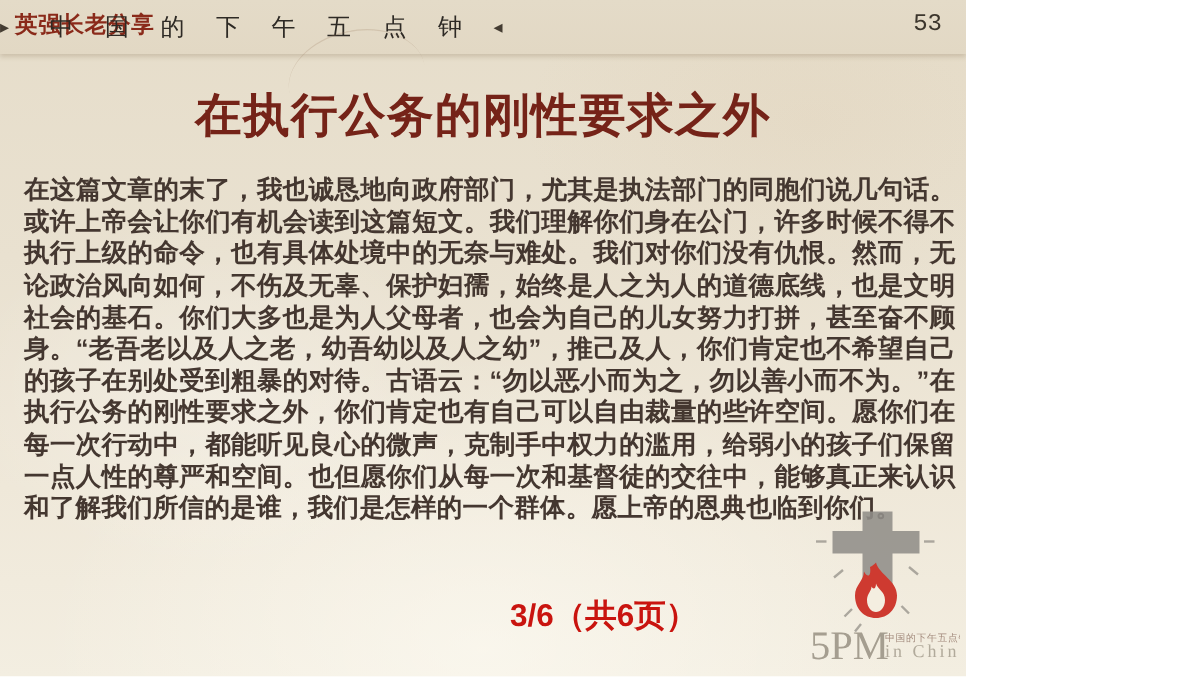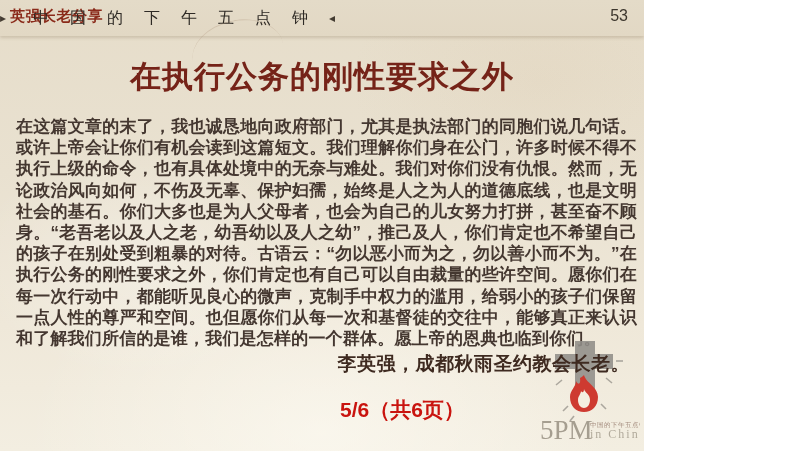--- a/index.html
+++ b/index.html
@@ -30,21 +30,21 @@
     text-align: left;
     font-family: "Liberation Serif", serif;
     color: #2e2a25; font-size: 16px;
     white-space: nowrap;
   }
   .header-center .series-text { letter-spacing: 21px; margin-left: 21px; }
   .header-center .arrow { font-size: 12px; color: #443c32; position: relative; top: -1px; }
   .header-center .arrow.left { margin-right: 6px; }
   .header-page {
     position: absolute; right: 16px; top: 7px;
-    font-family: Liberation Sans, sans-serif;
+    font-family: Liberation Mono, monospace;
     font-size: 16px; color: #3c362d;
   }
 
   .watermark-arc {
     position: absolute; left: 192px; top: 20px; width: 92px; height: 64px;
     border-radius: 50%;
     border-top: 1px solid rgba(150, 120, 90, 0.22);
     transform: rotate(-12deg);
   }
 
@@ -96,23 +96,22 @@
     </div>
     <span class="header-page">53</span>
   </div>
 
   <div class="watermark-arc"></div>
 
   <h1 class="title">在执行公务的刚性要求之外</h1>
 
   <p class="body-text">在这篇文章的末了，我也诚恳地向政府部门，尤其是执法部门的同胞们说几句话。或许上帝会让你们有机会读到这篇短文。我们理解你们身在公门，许多时候不得不执行上级的命令，也有具体处境中的无奈与难处。我们对你们没有仇恨。然而，无论政治风向如何，不伤及无辜、保护妇孺，始终是人之为人的道德底线，也是文明社会的基石。你们大多也是为人父母者，也会为自己的儿女努力打拼，甚至奋不顾身。“老吾老以及人之老，幼吾幼以及人之幼”，推己及人，你们肯定也不希望自己的孩子在别处受到粗暴的对待。古语云：“勿以恶小而为之，勿以善小而不为。”在执行公务的刚性要求之外，你们肯定也有自己可以自由裁量的些许空间。愿你们在每一次行动中，都能听见良心的微声，克制手中权力的滥用，给弱小的孩子们保留一点人性的尊严和空间。也但愿你们从每一次和基督徒的交往中，能够真正来认识和了解我们所信的是谁，我们是怎样的一个群体。愿上帝的恩典也临到你们。</p>
 
-  <div class="signature">李英强，成都秋雨圣约教会长老。</div>
 
-  <div class="page-indicator">5/6（共6页）</div>
+  <div class="page-indicator">3/6（共6页）</div>
 
   <div class="logo">
     <svg width="134" height="112" viewBox="0 0 134 112">
 
       <g opacity="0.88">
         <rect x="69" y="4" width="20" height="56" fill="#918e89"></rect>
         <rect x="49" y="17" width="58" height="15" fill="#918e89"></rect>
       </g>
 
       <g stroke="#9a968e" stroke-width="1.6" opacity="0.8">

